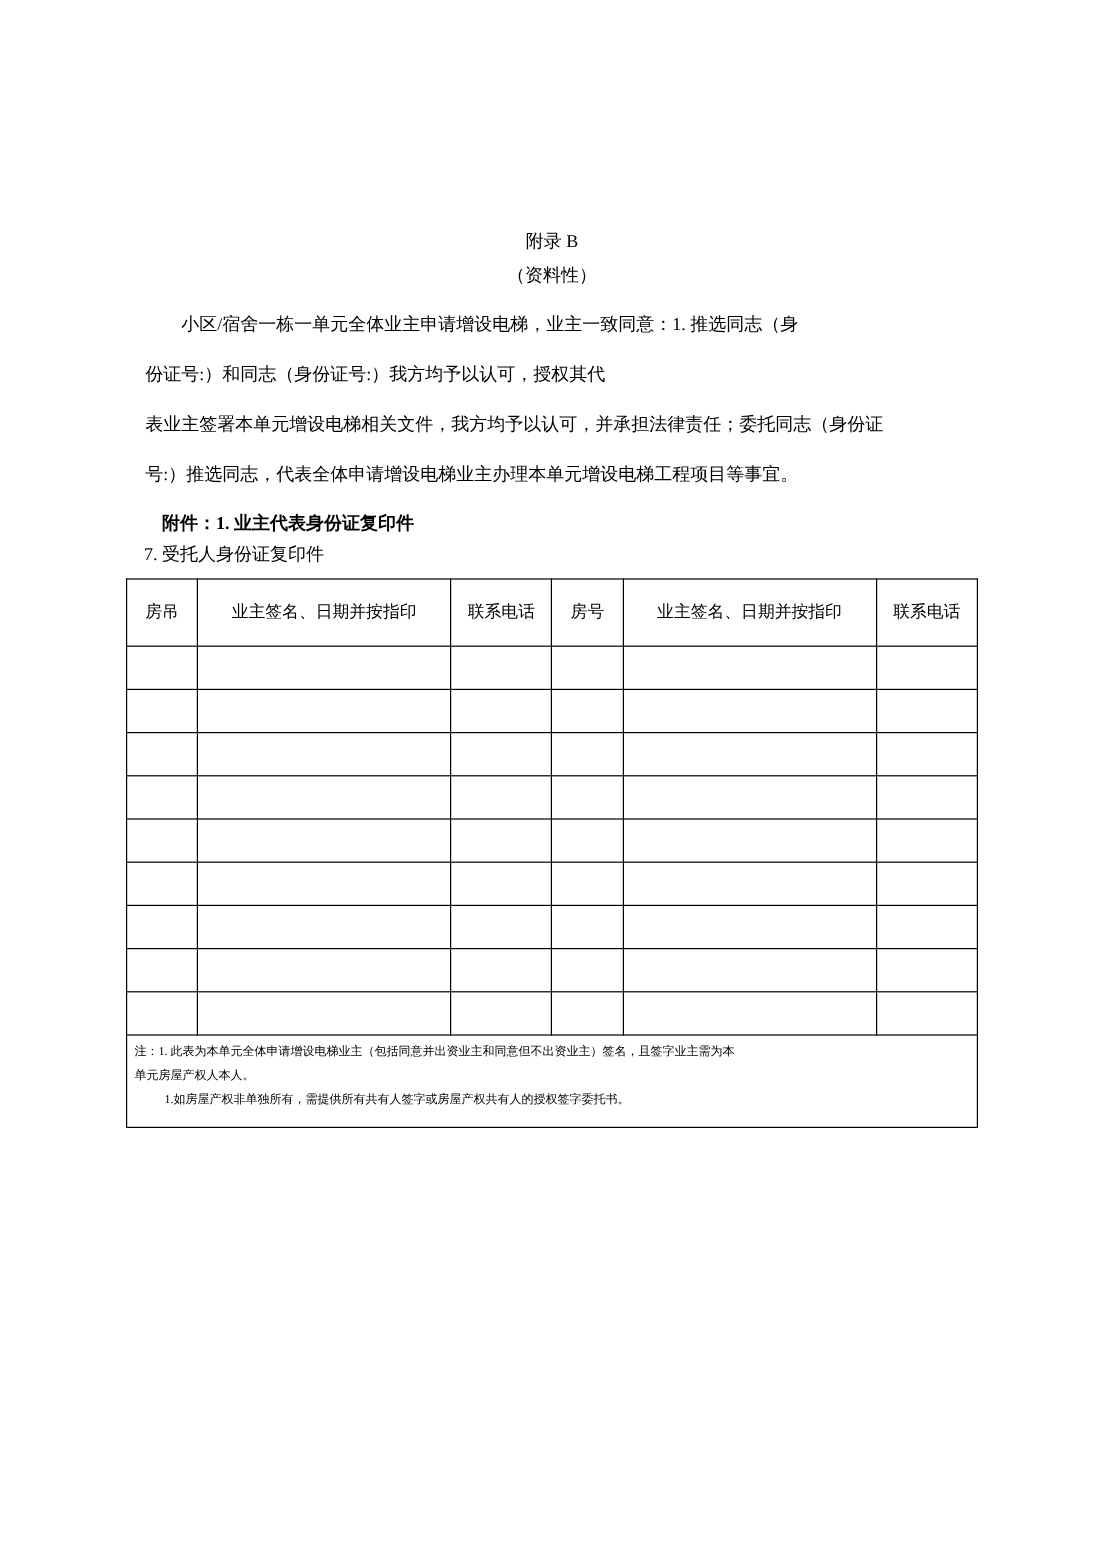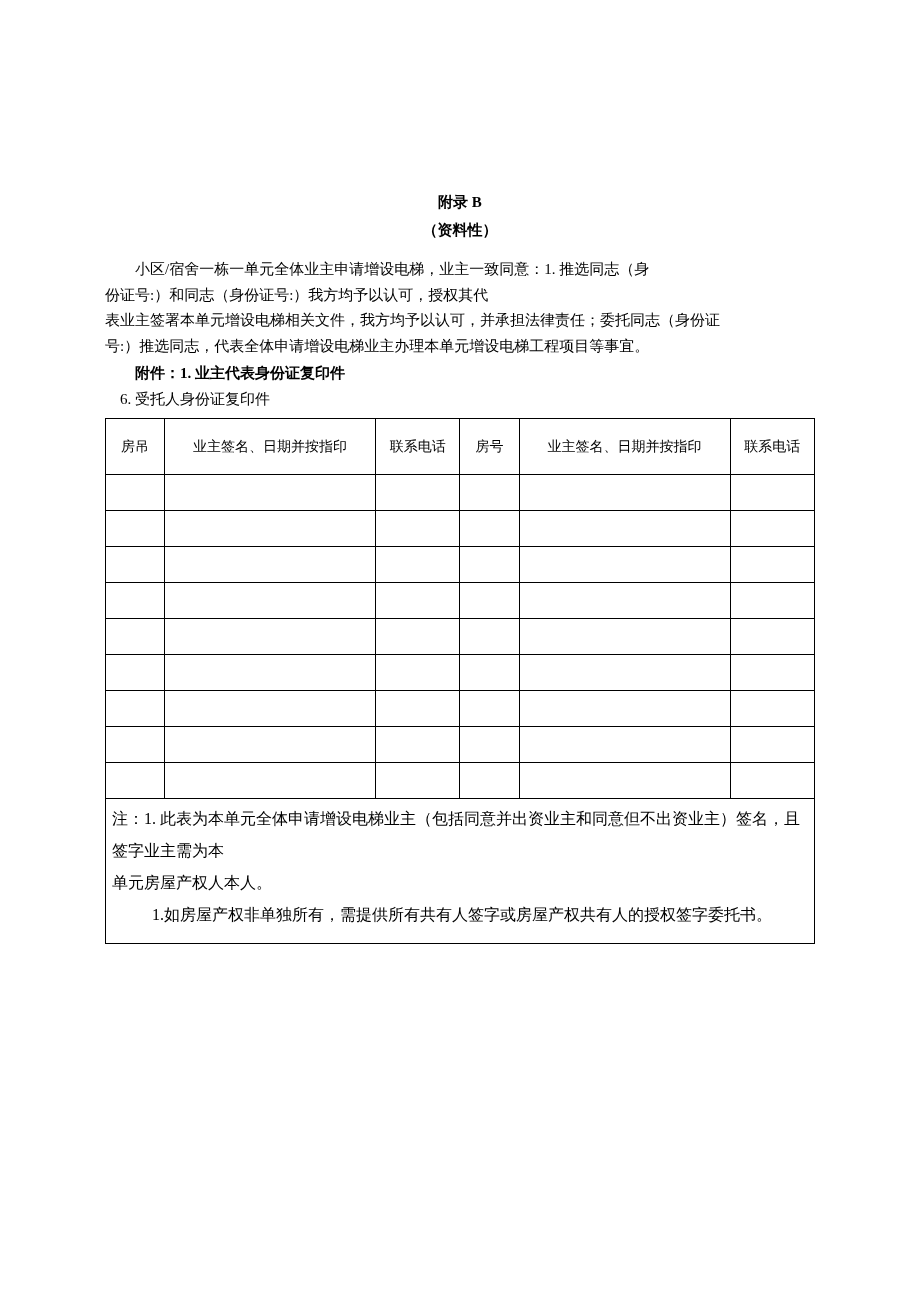--- a/index.html
+++ b/index.html
@@ -6,24 +6,24 @@
     body {
       background: #fff;
       font-family: "SimSun", "宋体", serif;
       font-size: 15px;
       color: #000;
       width: 920px;
       min-height: 1301px;
       padding: 190px 105px 60px 105px;
       line-height: 1.7;
     }
-    .center { text-align: center; font-weight: bold; }
+    .center { text-align: center; }
     .header-block { margin-bottom: 14px; }
     .header-block > div { margin-bottom: 2px; }
-    .body-text p { margin: 0; }
+    .body-text p { margin: 16px; }
     .attach { margin-top: 2px; }
     table.sig {
       border-collapse: collapse;
       width: 100%;
       margin-top: 6px;
       table-layout: fixed;
     }
     table.sig th, table.sig td {
       border: 1px solid #000;
       font-weight: normal;
@@ -34,21 +34,21 @@
       padding: 2px 4px;
     }
     table.sig th { height: 56px; text-align: center; }
     .c-room { width: 7%; }
     .c-sign { width: 25%; }
     .c-phone { width: 10%; }
     .notes {
       border: 1px solid #000;
       border-top: none;
       padding: 4px 6px 12px 6px;
-      font-size: 16px;
+      font-size: 10px;
       line-height: 2.0;
     }
     .notes p { margin: 0; }
     .indent-first { text-indent: 2em; }
     .indent-more { text-indent: 2.5em; }
   </style>
 </head>
 <body>
 
 <div class="header-block center">
@@ -58,21 +58,21 @@
 
 <div class="body-text">
   <p class="indent-first">小区/宿舍一栋一单元全体业主申请增设电梯，业主一致同意：1. 推选同志（身</p>
   <p>份证号:）和同志（身份证号:）我方均予以认可，授权其代</p>
   <p>表业主签署本单元增设电梯相关文件，我方均予以认可，并承担法律责任；委托同志（身份证</p>
   <p>号:）推选同志，代表全体申请增设电梯业主办理本单元增设电梯工程项目等事宜。</p>
 </div>
 
 <div class="attach">
   <p style="text-indent:2em;font-weight:bold;">附件：1. 业主代表身份证复印件</p>
-  <p style="text-indent:1em;">6. 受托人身份证复印件</p>
+  <p style="text-indent:1em;">7. 受托人身份证复印件</p>
 </div>
 
 <table class="sig">
   <colgroup>
     <col class="c-room">
       <col class="c-sign">
       <col class="c-phone">
     <col class="c-room">
       <col class="c-sign">
       <col class="c-phone">

